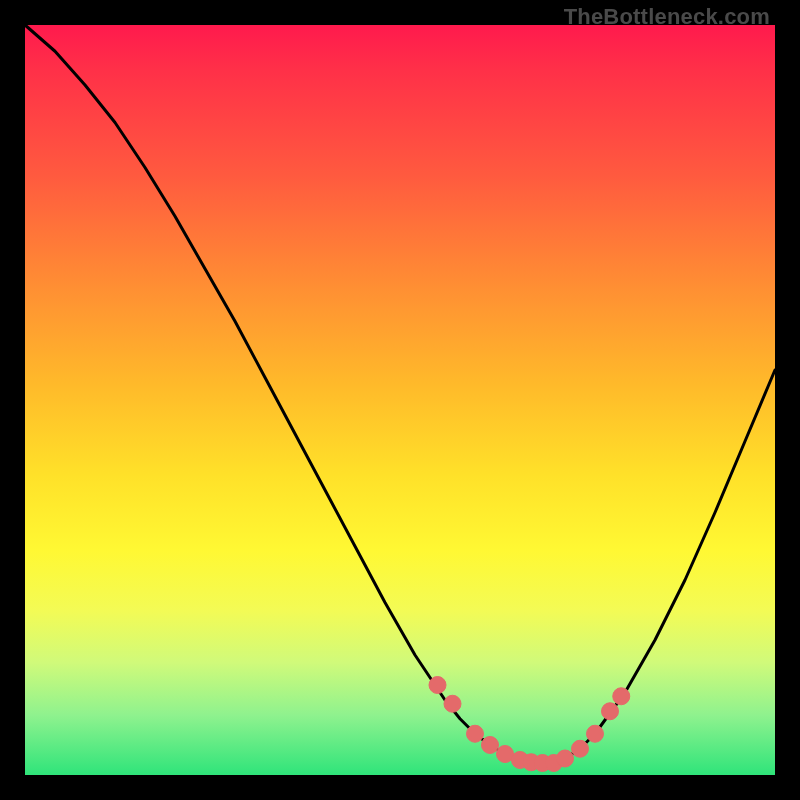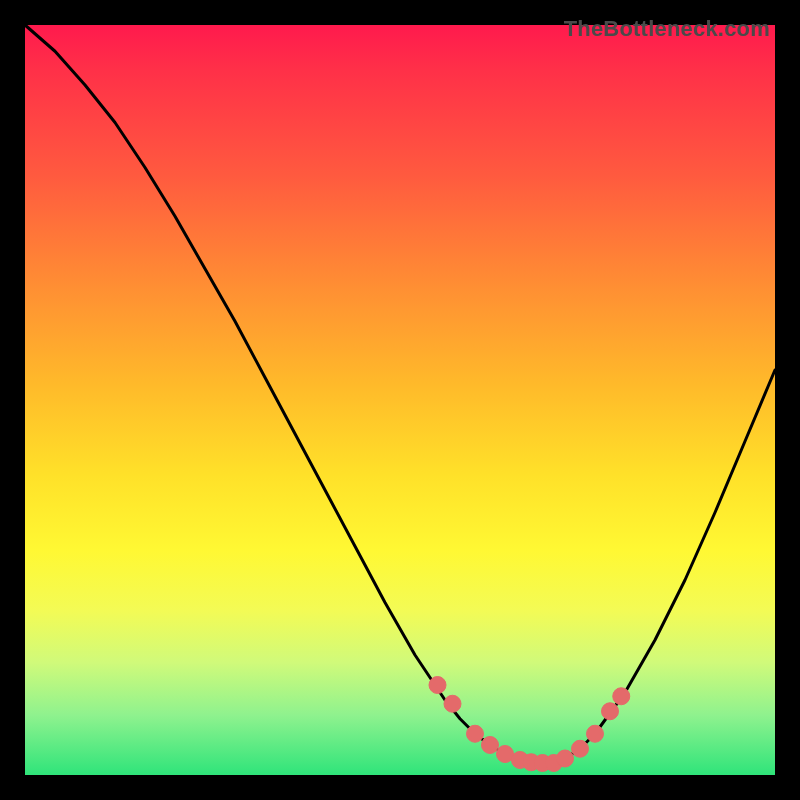--- a/index.html
+++ b/index.html
@@ -34,21 +34,21 @@
       #ffba2a 48%,
       #ffe129 60%,
       #fff833 70%,
       #f3fb55 78%,
       #d0fa7a 85%,
       #8ff28e 92%,
       #2fe47a 100%);
   }
   .watermark {
     position: absolute;
-    top: 16px;
+    top: 4px;
     right: 30px;
     color: #4a4a4a;
     font-size: 22px;
     font-weight: 600;
     letter-spacing: 0.2px;
     user-select: none;
   }
   svg.curve {
     position: absolute;
     left: 0;

